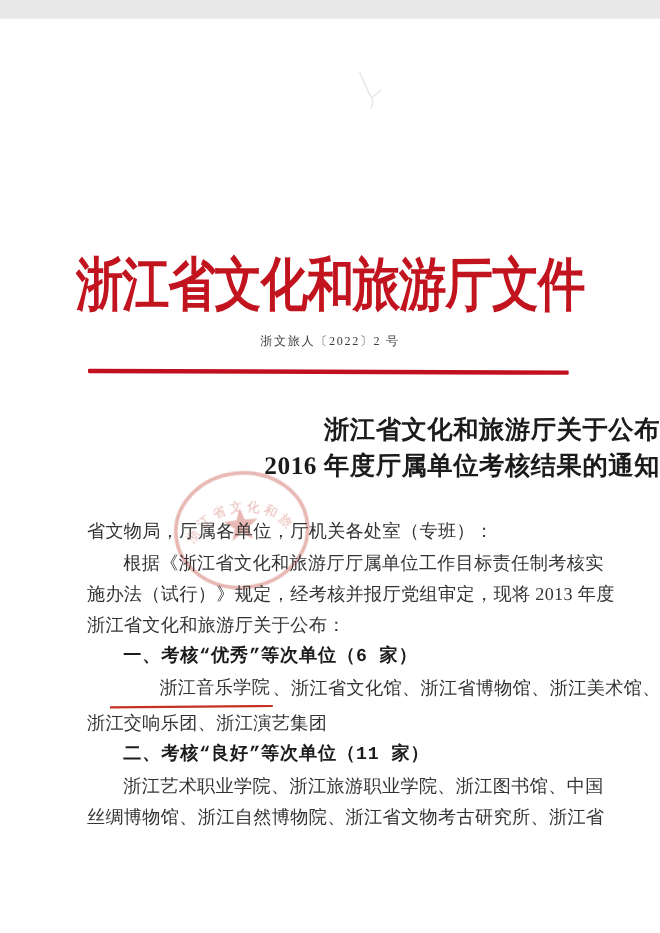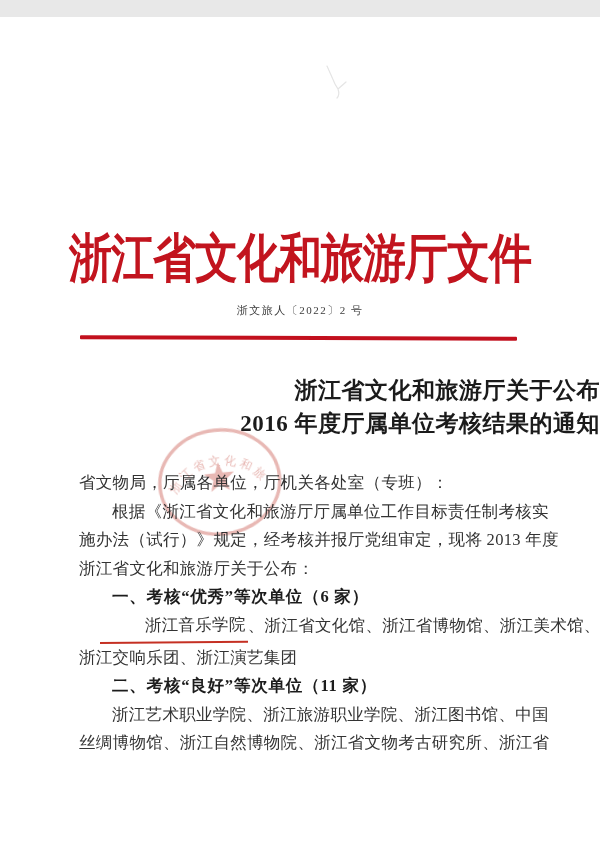--- a/index.html
+++ b/index.html
@@ -85,21 +85,21 @@
     left: 79px;
     width: 444px;
     font-size: 16.5px;
     line-height: 28.6px;
     letter-spacing: 0.3px;
     color: #333333;
   }
   .line { white-space: nowrap; }
   .indent { text-indent: 33px; }
   .heading {
-    font-family: Liberation Serif, serif;
+    font-family: Liberation Mono, monospace;
     font-weight: 700;
     color: #1c1c1c;
     letter-spacing: 0.8px;
   }
   .u-red {
     display: inline-block;
     border-bottom: 2.5px solid #C53023;
     padding-bottom: 1px;
     padding-left: 12px;
     margin-left: -12px;

